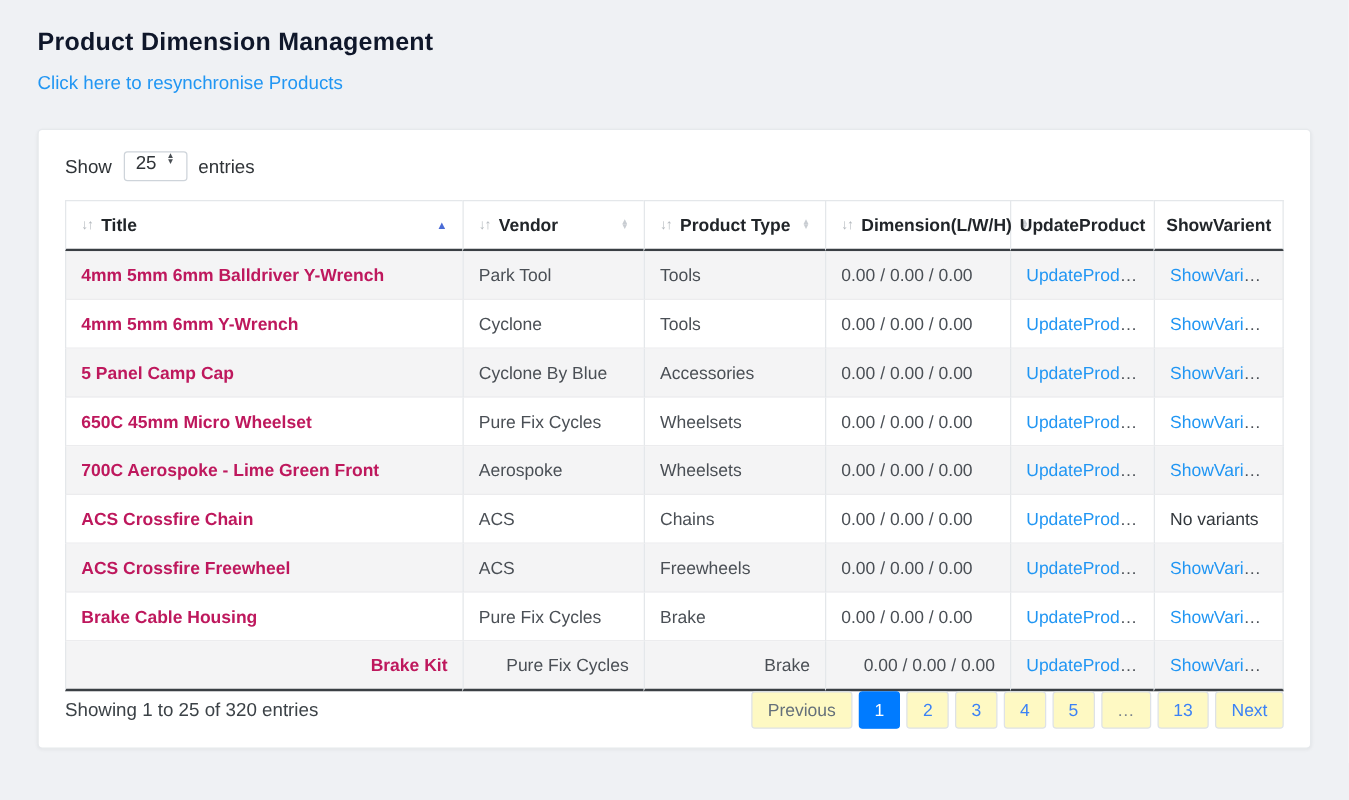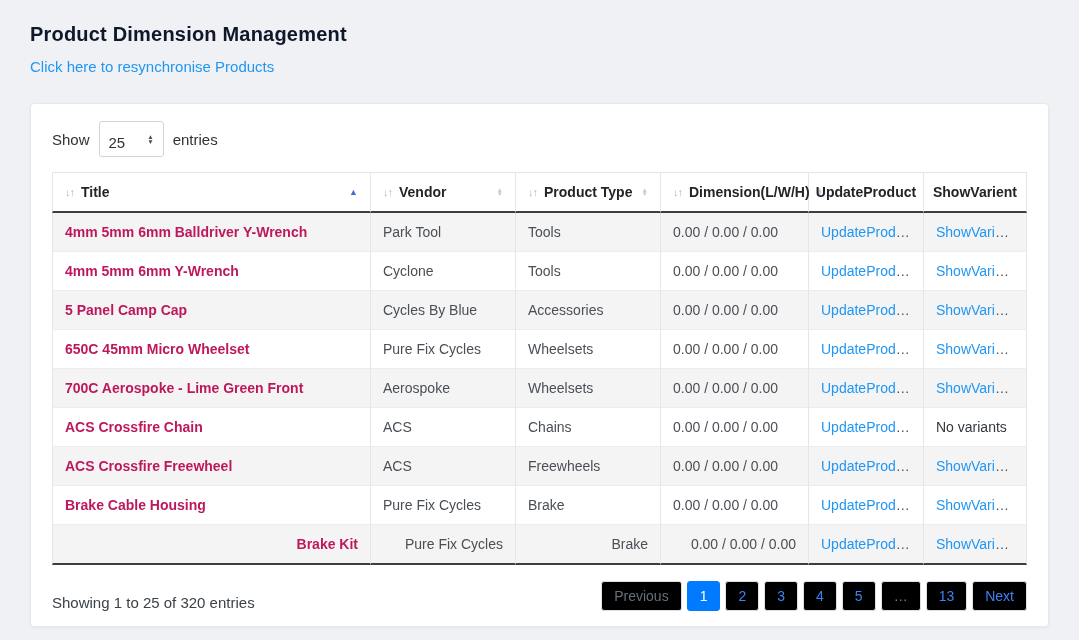--- a/index.html
+++ b/index.html
@@ -33,23 +33,23 @@
     border:1px solid #e6e9ec;border-radius:4px;
     box-shadow:0 1px 3px rgba(0,0,0,.05);
     padding:17px 21px 15px;
   }
   .controls{
     display:flex;justify-content:space-between;align-items:center;
     font-size:15px;color:#2f3337;
   }
   .length-control{display:flex;align-items:center;}
   .select-box{
-    display:inline-flex;gap:22px;
+    display:inline-flex;gap:8px;
     border:1px solid #ced4da;border-radius:3px;
-    padding:12px 9px 5px;margin:0 9px;cursor:pointer;background:#fff;
+    padding:0 9px 5px;margin:0 9px;cursor:pointer;background:#fff;
   }
   .stack-arrows{display:inline-flex;flex-direction:column;line-height:5px;}
   .stack-arrows i{font-style:normal;font-size:6.5px;color:#4a4f54;}
   .search-control{display:flex;align-items:center;color:#2f3337;}
   .search-control input{
     width:189px;height:31px;margin-left:9px;
     border:1px solid #ced4da;border-radius:3px;outline:none;
     font-family:"Liberation Sans",sans-serif;font-size:14px;padding:0 8px;
   }
   table.data-table{
@@ -78,28 +78,28 @@
     border-bottom:1px solid #ececee;
     color:#4a4f55;overflow:hidden;white-space:nowrap;text-overflow:ellipsis;
   }
   td:last-child{border-right:1px solid var(--border-light);}
   tbody tr:nth-child(odd) td{background:var(--stripe);}
   tbody tr:last-child td{border-bottom:2px solid var(--border-dark);text-align:right;}
   td.cell-title{font-weight:700;color:#be185d;}
   td a.cell-link{color:var(--link);text-decoration:none;cursor:pointer;}
   td .no-variants{color:#33383d;}
   .table-footer{
-    display:flex;justify-content:space-between;align-items:flex-end;
-    margin-top:16px;
+    display:flex;justify-content:space-between;align-items:center;
+    margin-top:0;
   }
   .table-info{font-size:15px;color:#3c4247;}
   .pagination{display:flex;gap:5px;font-size:14px;}
   .page-btn{
     display:inline-block;min-width:14px;text-align:center;
-    border:1px solid #dee2e6;border-radius:3px;background:#000000;
+    border:1px solid #dee2e6;border-radius:3px;background:#fef9c3;
     padding:6px 12px;color:var(--pag-link);cursor:pointer;user-select:none;
   }
   .page-btn.prev{color:#65707a;}
   .page-btn.active{background:var(--pag-active);border-color:var(--pag-active);color:#fff;}
   .page-btn.ellipsis{color:#7b848d;cursor:default;}
 </style>
 </head>
 <body>
 
 <div class="page">
@@ -193,21 +193,21 @@
           <tr>
             <td class="cell-title">4mm 5mm 6mm Y-Wrench</td>
             <td>Cyclone</td>
             <td>Tools</td>
             <td>0.00 / 0.00 / 0.00</td>
             <td><a class="cell-link">UpdateProduct</a></td>
             <td><a class="cell-link">ShowVarient</a></td>
           </tr>
           <tr>
             <td class="cell-title">5 Panel Camp Cap</td>
-            <td>Cycles By Blue</td>
+            <td>Cyclone By Blue</td>
             <td>Accessories</td>
             <td>0.00 / 0.00 / 0.00</td>
             <td><a class="cell-link">UpdateProduct</a></td>
             <td><a class="cell-link">ShowVarient</a></td>
           </tr>
           <tr>
             <td class="cell-title">650C 45mm Micro Wheelset</td>
             <td>Pure Fix Cycles</td>
             <td>Wheelsets</td>
             <td>0.00 / 0.00 / 0.00</td>

